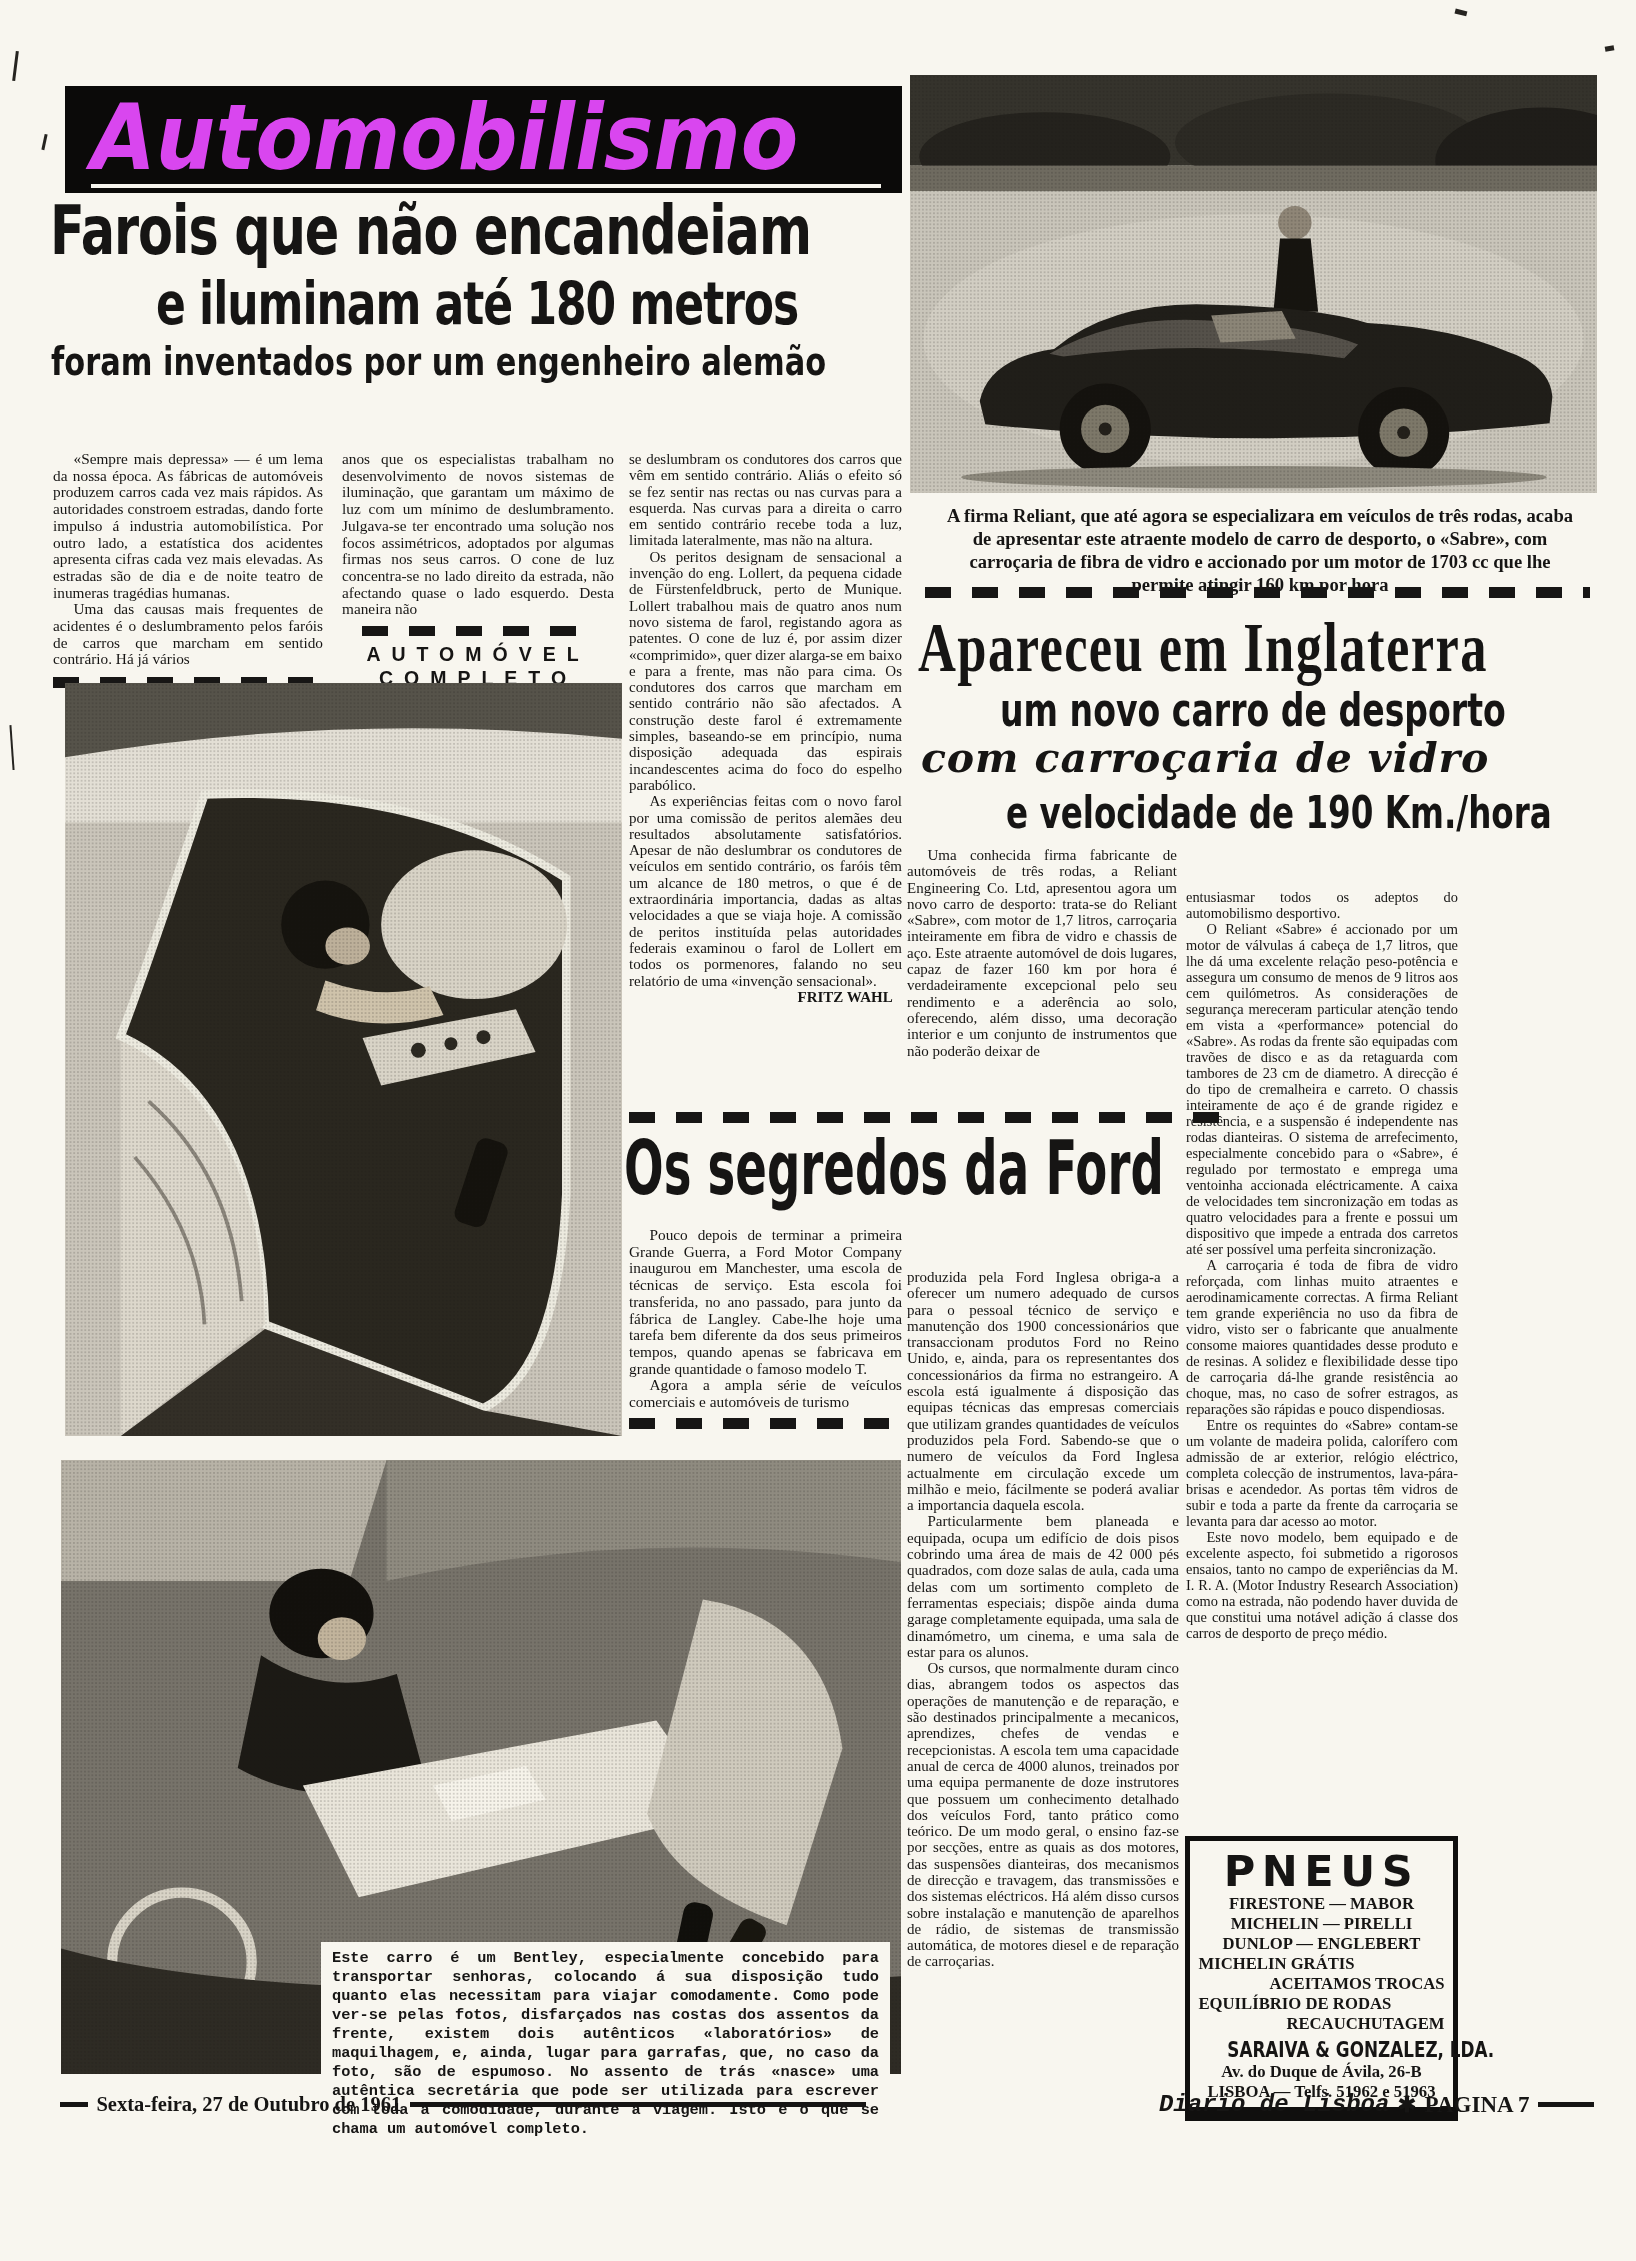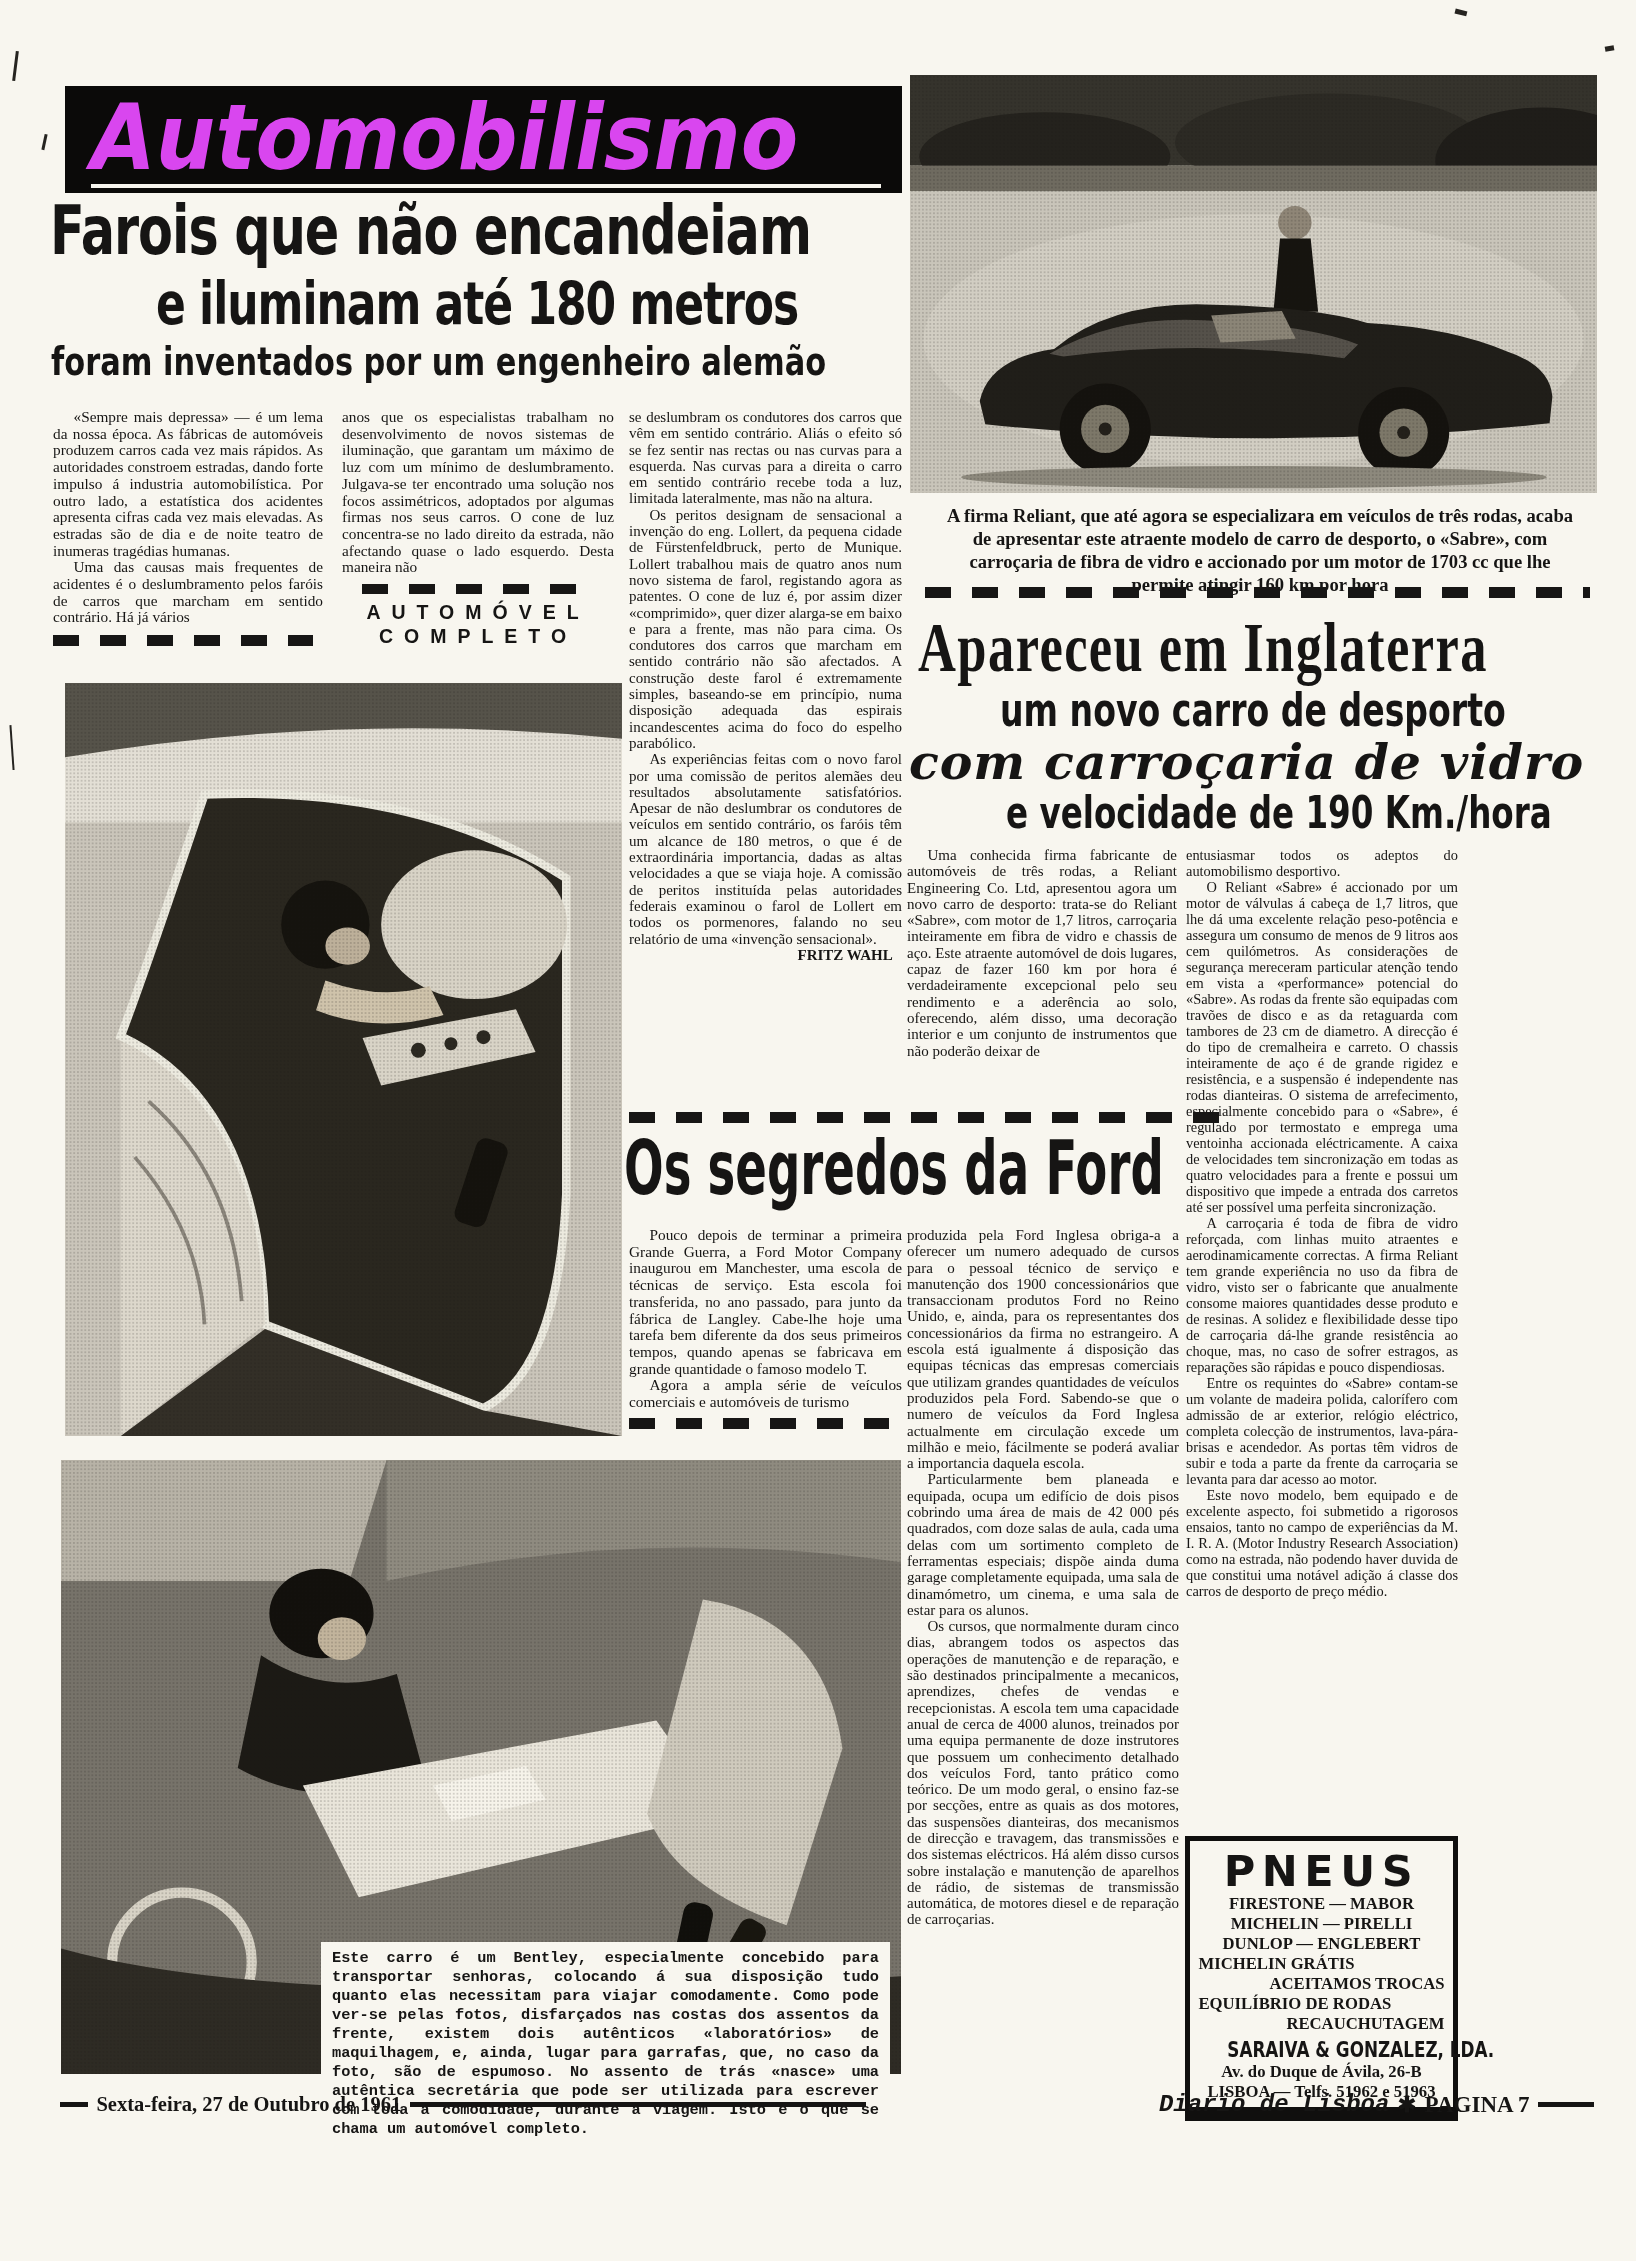--- a/index.html
+++ b/index.html
@@ -12,21 +12,21 @@
   .banner-inner{display:inline-block;transform:scaleX(.92);transform-origin:0 50%;}
   .cond{font-family:"DejaVu Sans",sans-serif;font-weight:700;white-space:nowrap;
         display:inline-block;transform-origin:0 50%;letter-spacing:-1.4px;line-height:1;}
   .serifcond{font-family:"Liberation Serif",serif;font-weight:700;white-space:nowrap;
         display:inline-block;transform-origin:0 50%;line-height:1;}
   .italserif{font-family:"DejaVu Serif",serif;font-style:italic;font-weight:700;
         white-space:nowrap;line-height:1;letter-spacing:0.9px;}
   
   .article{font-size:15.3px;line-height:16.7px;text-align:justify;}
   .article p{margin:0;text-indent:20.5px;}
-  .article p.noind{text-indent:0;}
+  .article p.noind{text-indent:0;margin-top:42px;}
   .tight{font-size:15px;line-height:16.3px;}
   .tighter{font-size:14.4px;line-height:16px;}
   .sig{font-weight:700;text-align:right;padding-right:9.3px;}
   
   .dashes{height:11px;background:repeating-linear-gradient(90deg,#171615 0 26px,transparent 26px 47px);}
   
   .boxlabel{font-family:"Liberation Sans",sans-serif;font-weight:700;font-size:19.5px;
             letter-spacing:11px;text-align:center;line-height:24px;}
   
   .capcenter{font-weight:700;font-size:18.6px;line-height:23px;text-align:center;}
@@ -131,21 +131,21 @@
 
   <div class="abs dashes" style="left:925px;top:587px;width:665px;"></div>
 
   <div class="abs" style="left:918px;top:613px;">
     <span class="serifcond" style="font-size:70px;transform:scaleX(.75);letter-spacing:1.9px;">Apareceu em Inglaterra</span>
   </div>
   <div class="abs" style="left:1000px;top:687px;">
     <span class="cond" style="font-size:46px;transform:scaleX(.72);letter-spacing:0;">um novo carro de desporto</span>
   </div>
   <div class="abs" style="left:909px;top:738px;">
-    <span class="italserif" style="font-size:49px;">com carroçaria de vidro</span>
+    <span class="italserif" style="font-size:41px;margin-left:12px;">com carroçaria de vidro</span>
   </div>
   <div class="abs" style="left:1006px;top:791px;">
     <span class="cond" style="font-size:44px;transform:scaleX(.74);letter-spacing:0;">e velocidade de 190 Km./hora</span>
   </div>
 
   <div class="abs article tight" style="left:907px;top:847px;width:270px;">
     <p>Uma conhecida firma fabricante de automóveis de três rodas, a Reliant Engineering Co. Ltd, apresentou agora um novo carro de desporto: trata-se do Reliant «Sabre», com motor de 1,7 litros, carroçaria inteiramente em fibra de vidro e chassis de aço. Este atraente automóvel de dois lugares, capaz de fazer 160 km por hora é verdadeiramente excepcional pelo seu rendimento e a aderência ao solo, oferecendo, além disso, uma decoração interior e um conjunto de instrumentos que não poderão deixar de</p>
   </div>
   <div class="abs article tighter" style="left:1186px;top:847px;width:272px;">
     <p class="noind">entusiasmar todos os adeptos do automobilismo desportivo.</p>

